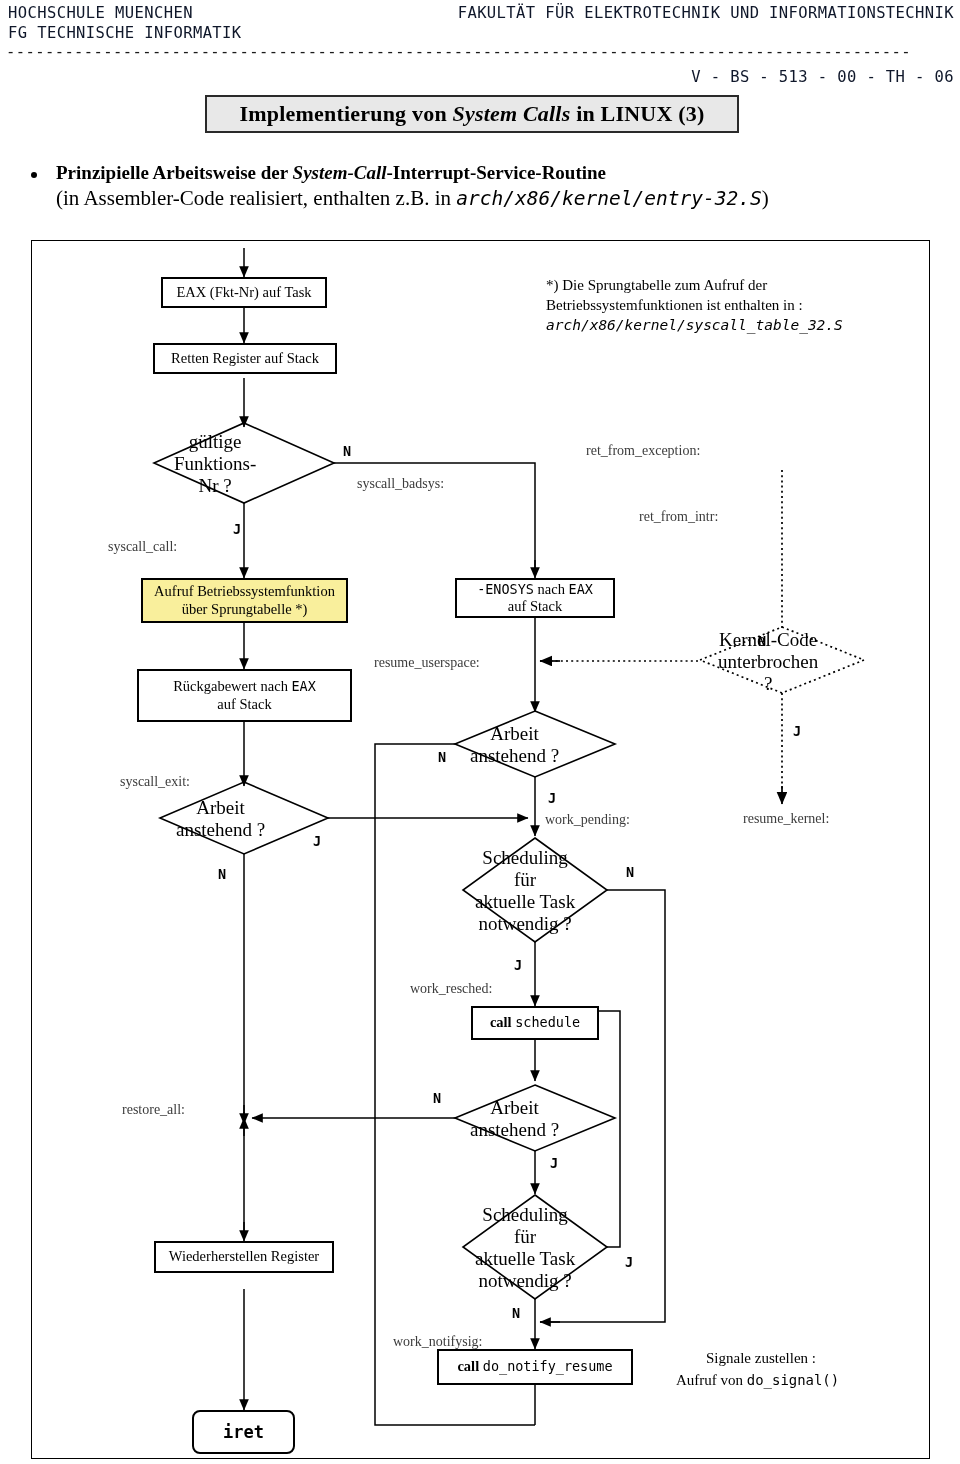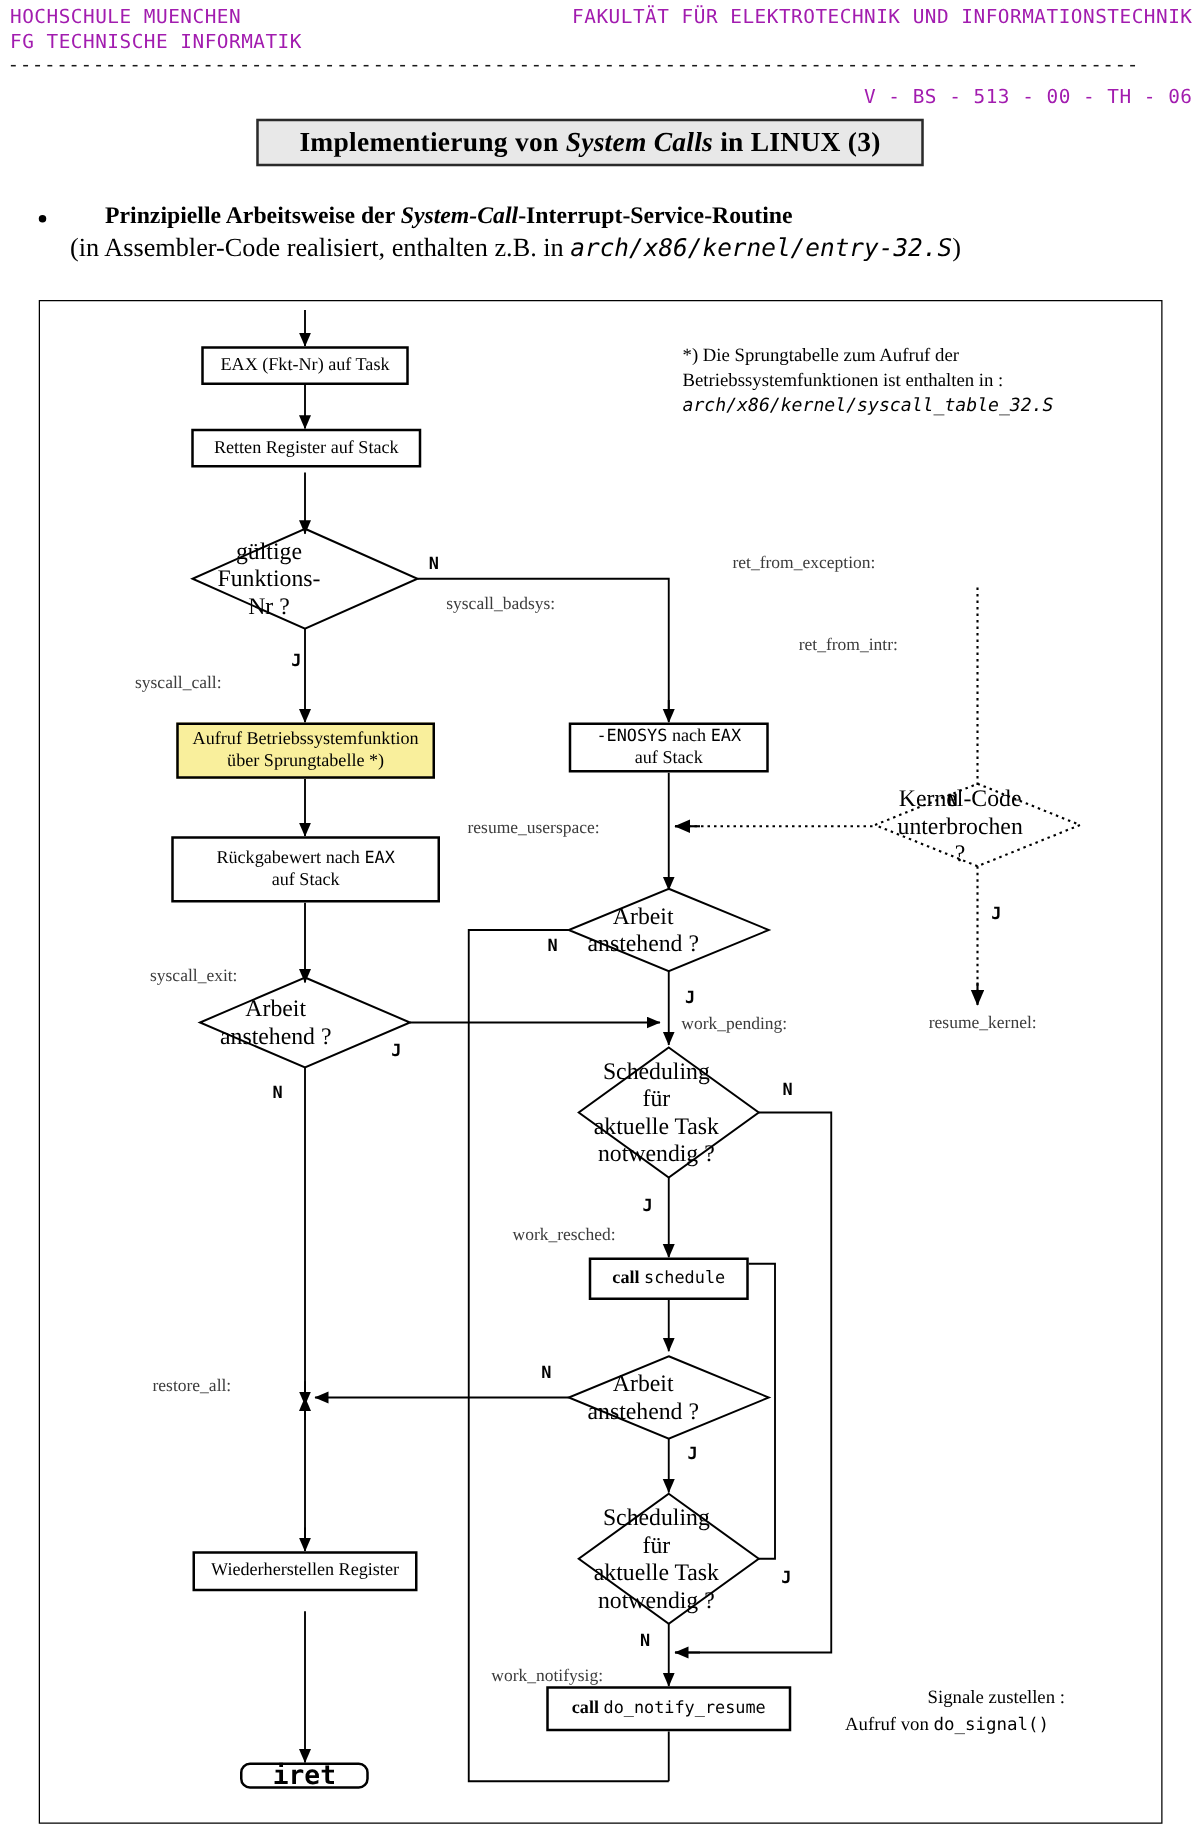--- a/index.html
+++ b/index.html
@@ -16,21 +16,21 @@
     overflow: hidden;
   }
 
   
   .hdr {
     position: absolute;
     font-family: "DejaVu Sans Mono", "Liberation Mono", monospace;
     font-size: 15.5px;
     letter-spacing: 0.4px;
     white-space: nowrap;
-    color: #a21caf;
+    color: #0f172a;
   }
   #hdr-left1  { left: 8px;  top: 4px; }
   #hdr-left2  { left: 8px;  top: 24px; }
   #hdr-right1 { right: 6px; top: 4px; }
   #hdr-right2 { right: 6px; top: 24px; margin-top: 44px; }
 
   #hdr-rule {
     position: absolute;
     left: 6px; right: 6px;
     top: 46px;
@@ -76,21 +76,20 @@
     border-radius: 50%;
     background: #000;
   }
   #bullet-line1 {
     position: absolute;
     left: 56px;
     top: 162px;
     font-size: 19px;
     font-weight: bold;
     white-space: nowrap;
-    margin-left: 28px;
   }
   #bullet-line1 i { font-style: italic; }
   #bullet-line2 {
     position: absolute;
     left: 56px;
     top: 186px;
     font-size: 21px;
     white-space: nowrap;
   }
   .mono {
@@ -321,21 +320,21 @@
 </div>
 
 <div class="node thick" style="left:437px; top:1349px; width:196px; height:36px;">
   <span class="txt"><b>call </b><span class="mono">do_notify_resume</span></span>
 </div>
 
 <div class="node thick" style="left:154px; top:1241px; width:180px; height:32px;">
   <span class="txt">Wiederherstellen Register</span>
 </div>
 
-<div class="node rounded" style="left:192px; top:1410px; width:103px; height:21px; font-family:'DejaVu Sans Mono','Liberation Mono',monospace; font-weight:bold; font-size:21px;">
+<div class="node rounded" style="left:192px; top:1410px; width:103px; height:44px; font-family:'DejaVu Sans Mono','Liberation Mono',monospace; font-weight:bold; font-size:17px;">
   <span class="txt">iret</span>
 </div>
 
 <div class="dtext" style="left:174px; top:433px; width:140px; height:62px;">
   <span>
     <span>gültige</span><br>
     <span>Funktions-</span><br>
     <span>Nr ?</span>
   </span>
 </div>
@@ -411,14 +410,14 @@
 <div class="branch" style="left:514px; top:957px;">J</div>
 <div class="branch" style="left:433px; top:1090px;">N</div>
 <div class="branch" style="left:550px; top:1155px;">J</div>
 <div class="branch" style="left:625px; top:1254px;">J</div>
 <div class="branch" style="left:512px; top:1305px;">N</div>
 
 <div class="note" style="left:546px; top:276px;">*) Die Sprungtabelle zum Aufruf der</div>
 <div class="note" style="left:546px; top:296px;">Betriebssystemfunktionen ist enthalten in :</div>
 <div class="note mono-i" style="left:546px; top:316px; font-size:14.5px;">arch/x86/kernel/syscall_table_32.S</div>
 
-<div class="note" style="left:742px; top:1349px;font-family:Liberation Serif, serif;">Signale zustellen :</div>
+<div class="note" style="left:706px; top:1349px;font-family:Liberation Serif, serif;">Signale zustellen :</div>
 <div class="note" style="left:676px; top:1371px;"><span>Aufruf von </span><span class="mono">do_signal()</span></div>
 
 </body></html>

